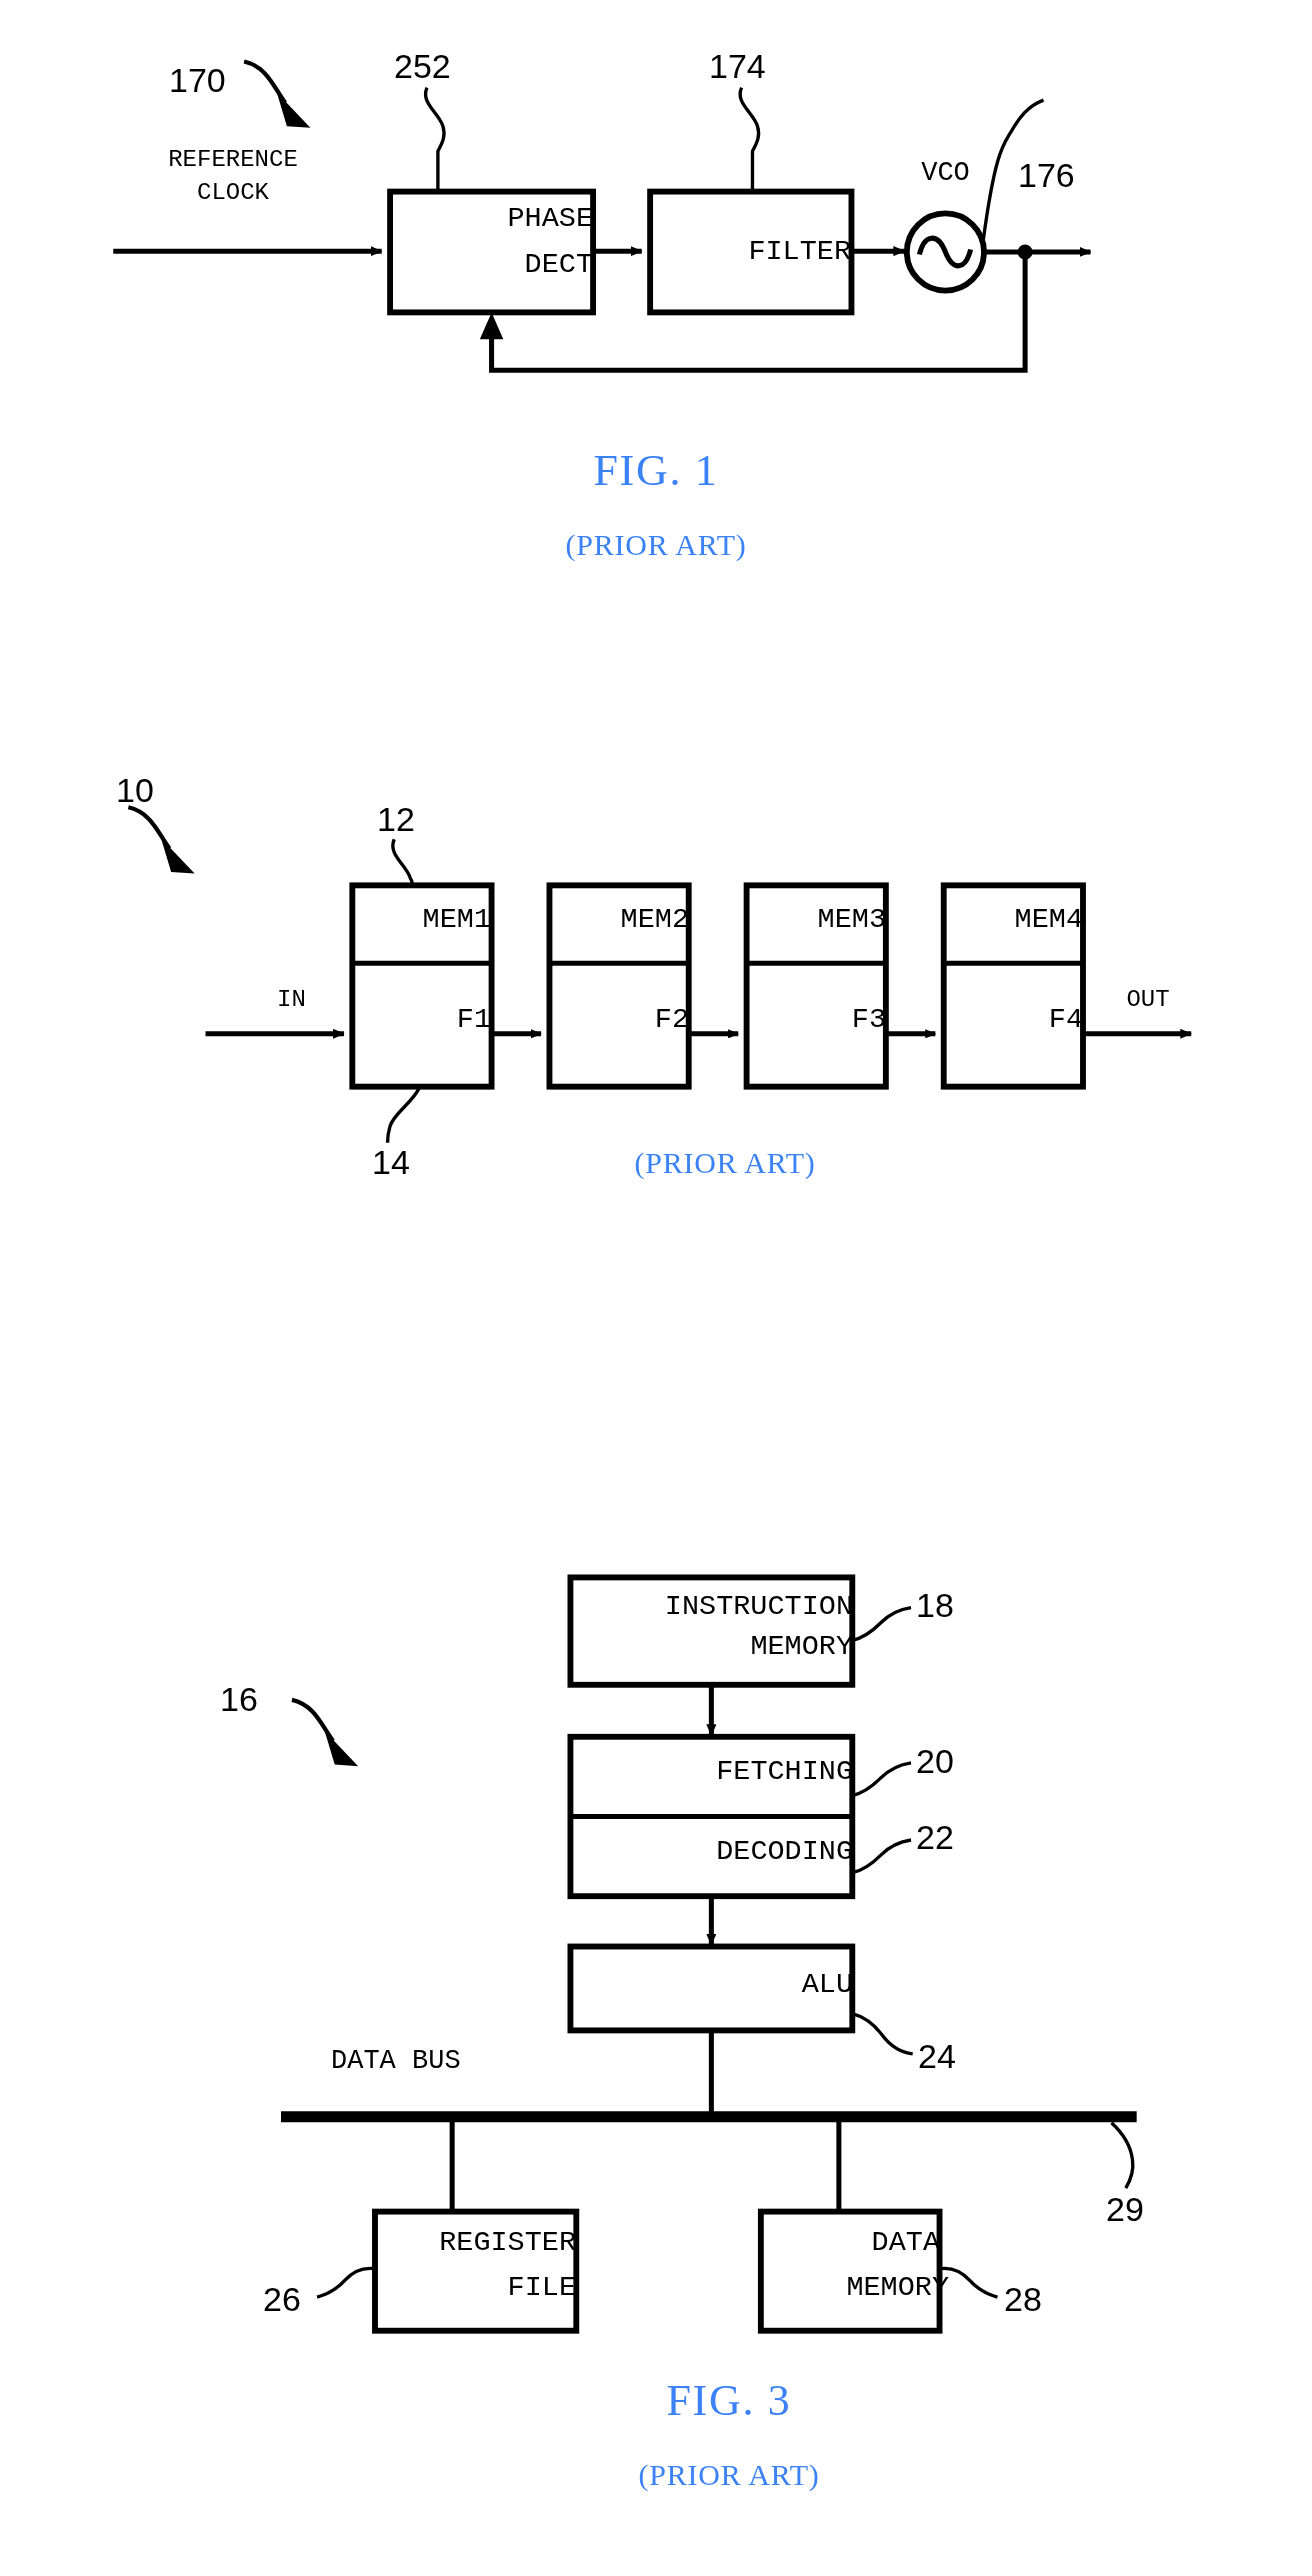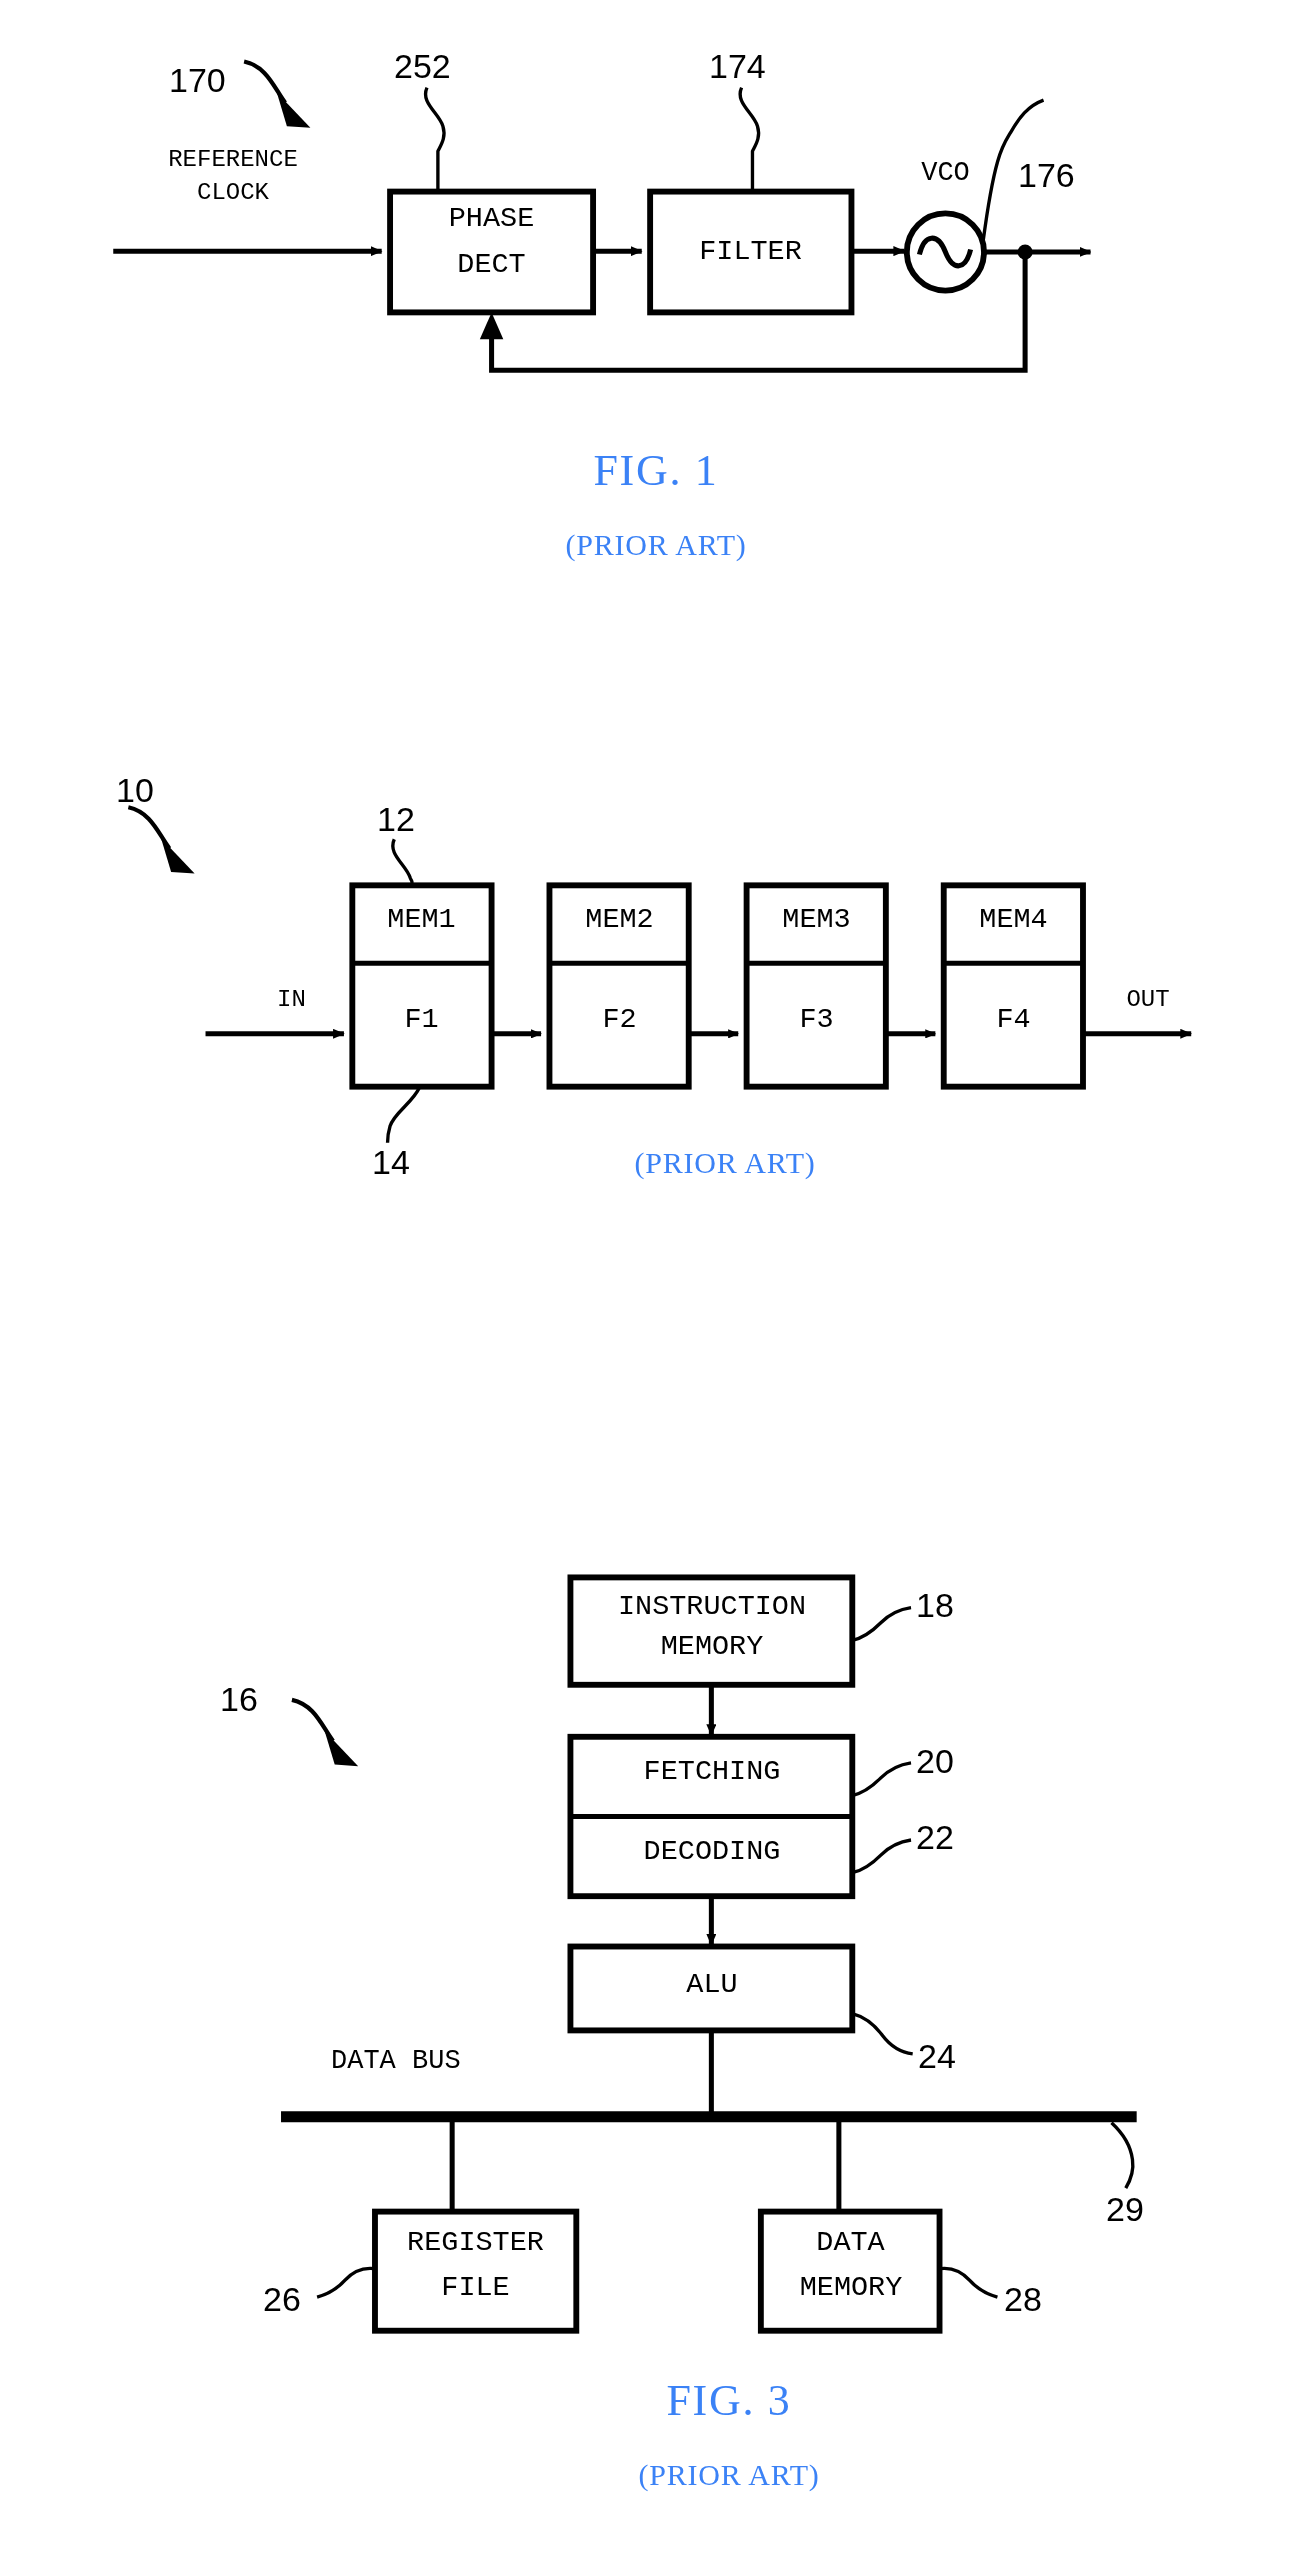--- a/index.html
+++ b/index.html
@@ -24,21 +24,21 @@
     height: 2576px;
   }
   .lbl {
     position: absolute;
     font-family: Liberation Mono, monospace;
     color: #000;
     white-space: pre;
     line-height: 1.05;
     text-align: center;
   }
-  .blocklabel { font-size: 28.5px; letter-spacing: 0px; }
+  .blocklabel { font-size: 28.5px; letter-spacing: 0px; text-align: right; }
   .blocklabel-sm { font-size: 27px; }
   .signal { font-size: 24px; }
   .refnum {
     font-size: 34px;
     font-family: "Liberation Sans", sans-serif;
   }
   .figcap {
     position: absolute;
     font-family: "Liberation Serif", serif;
     color: #3b82f6;

